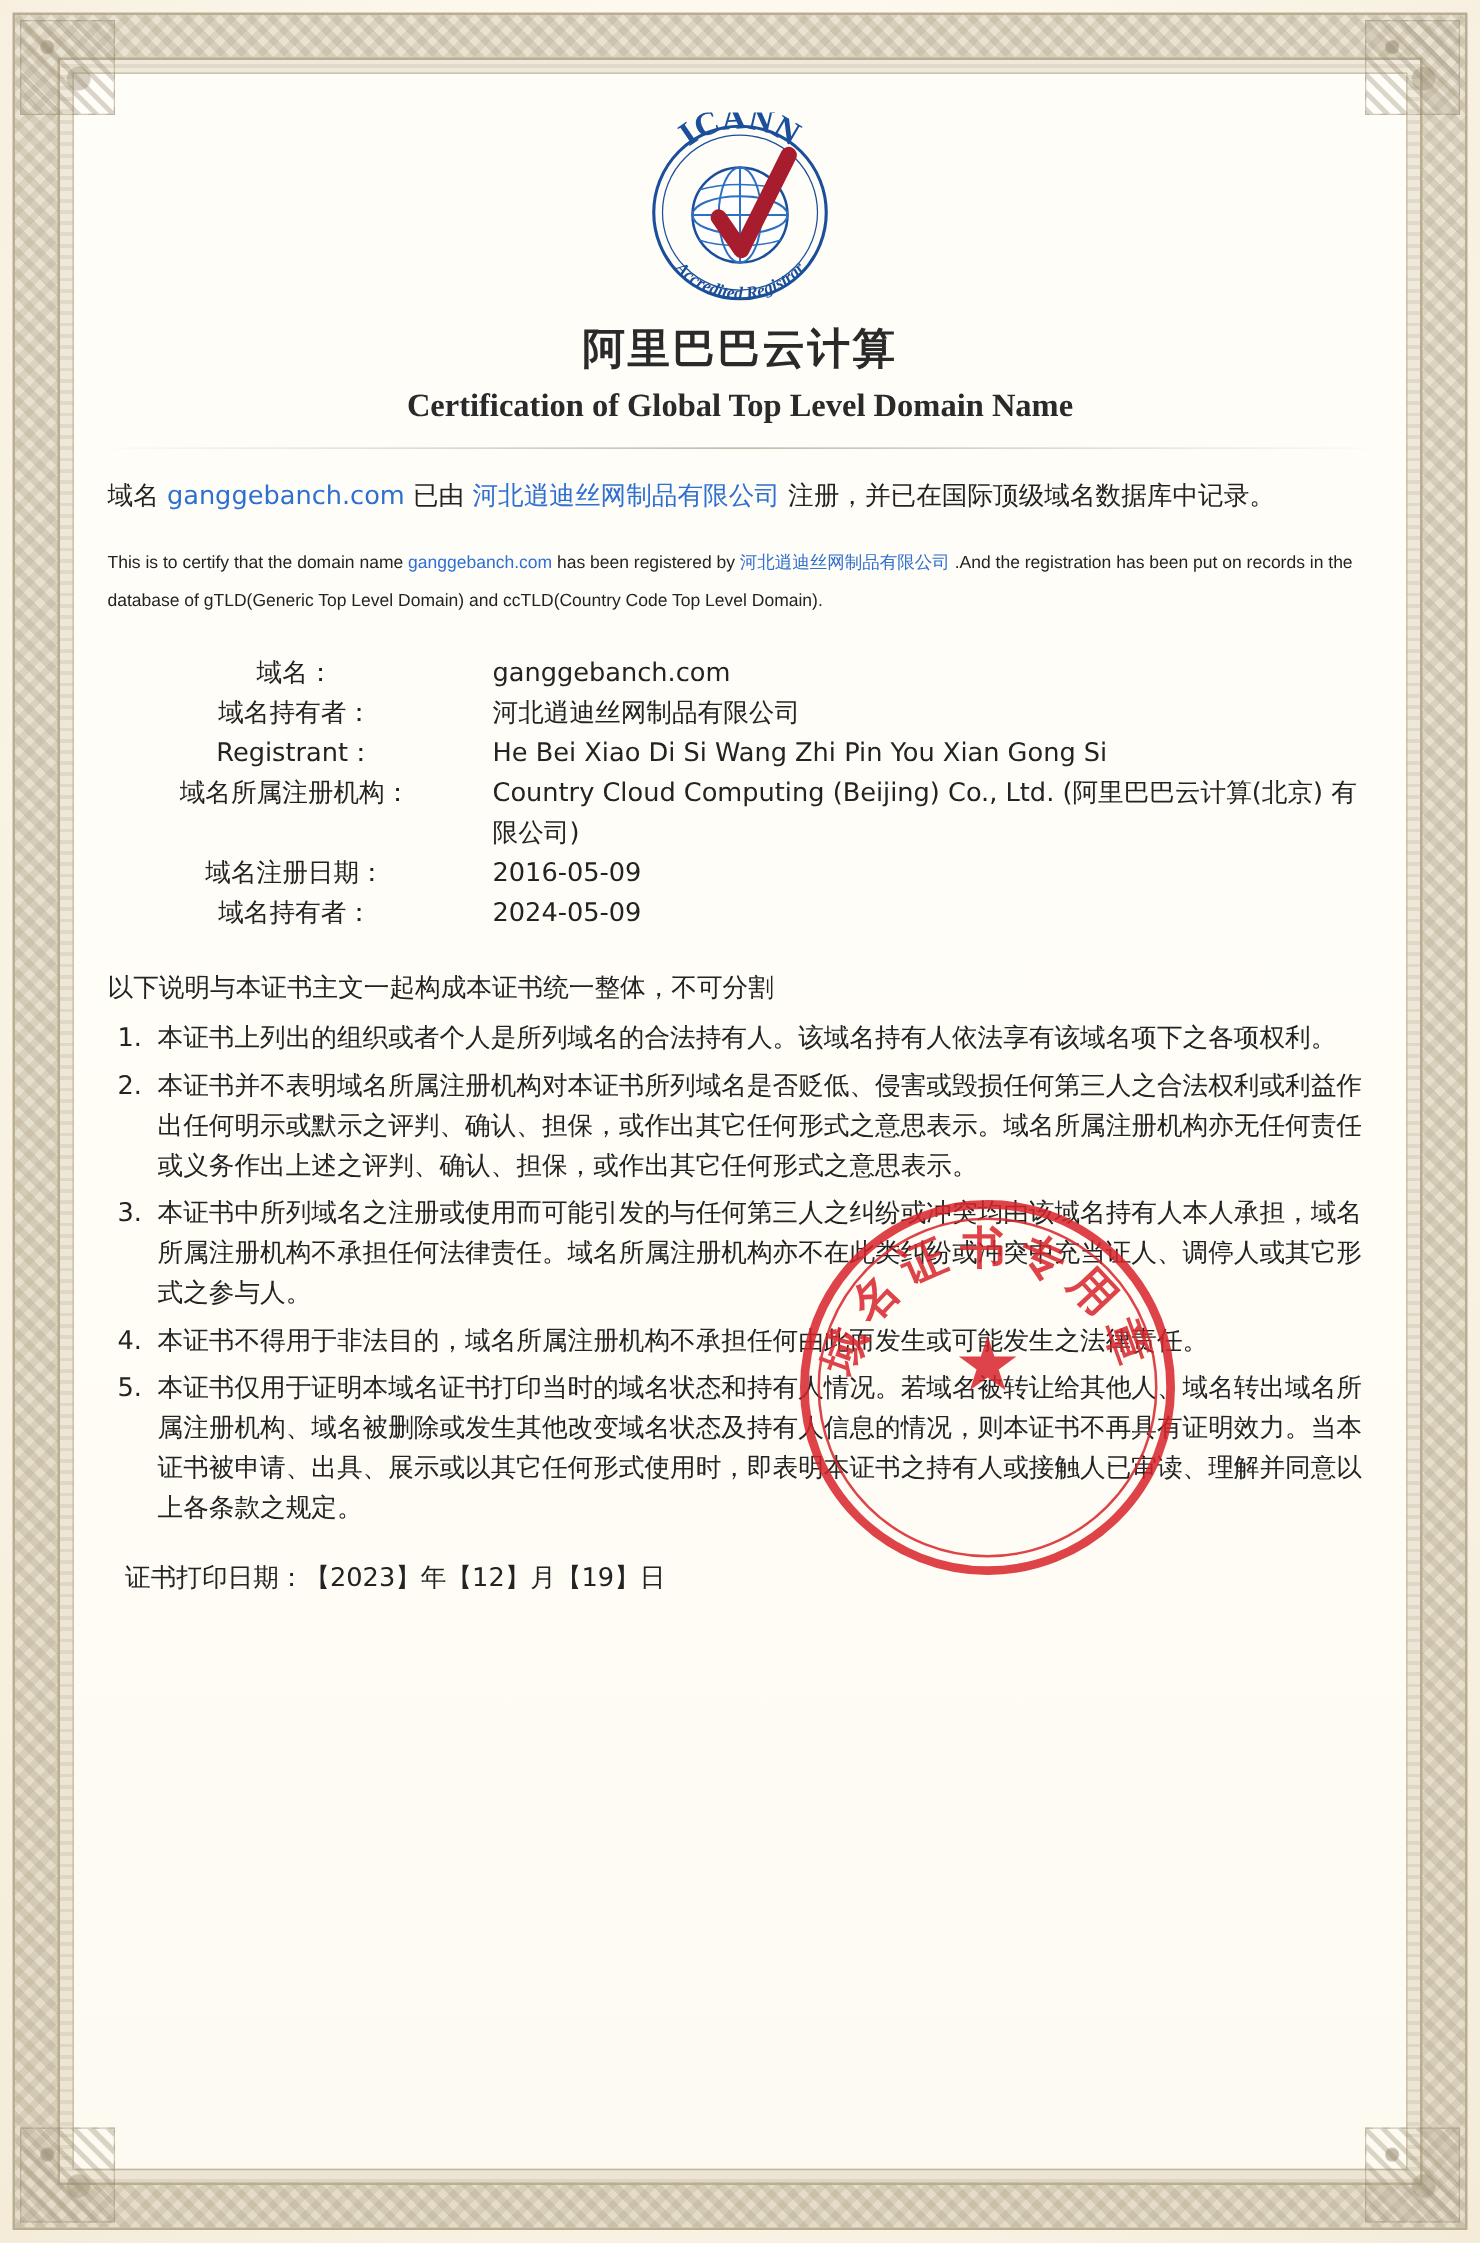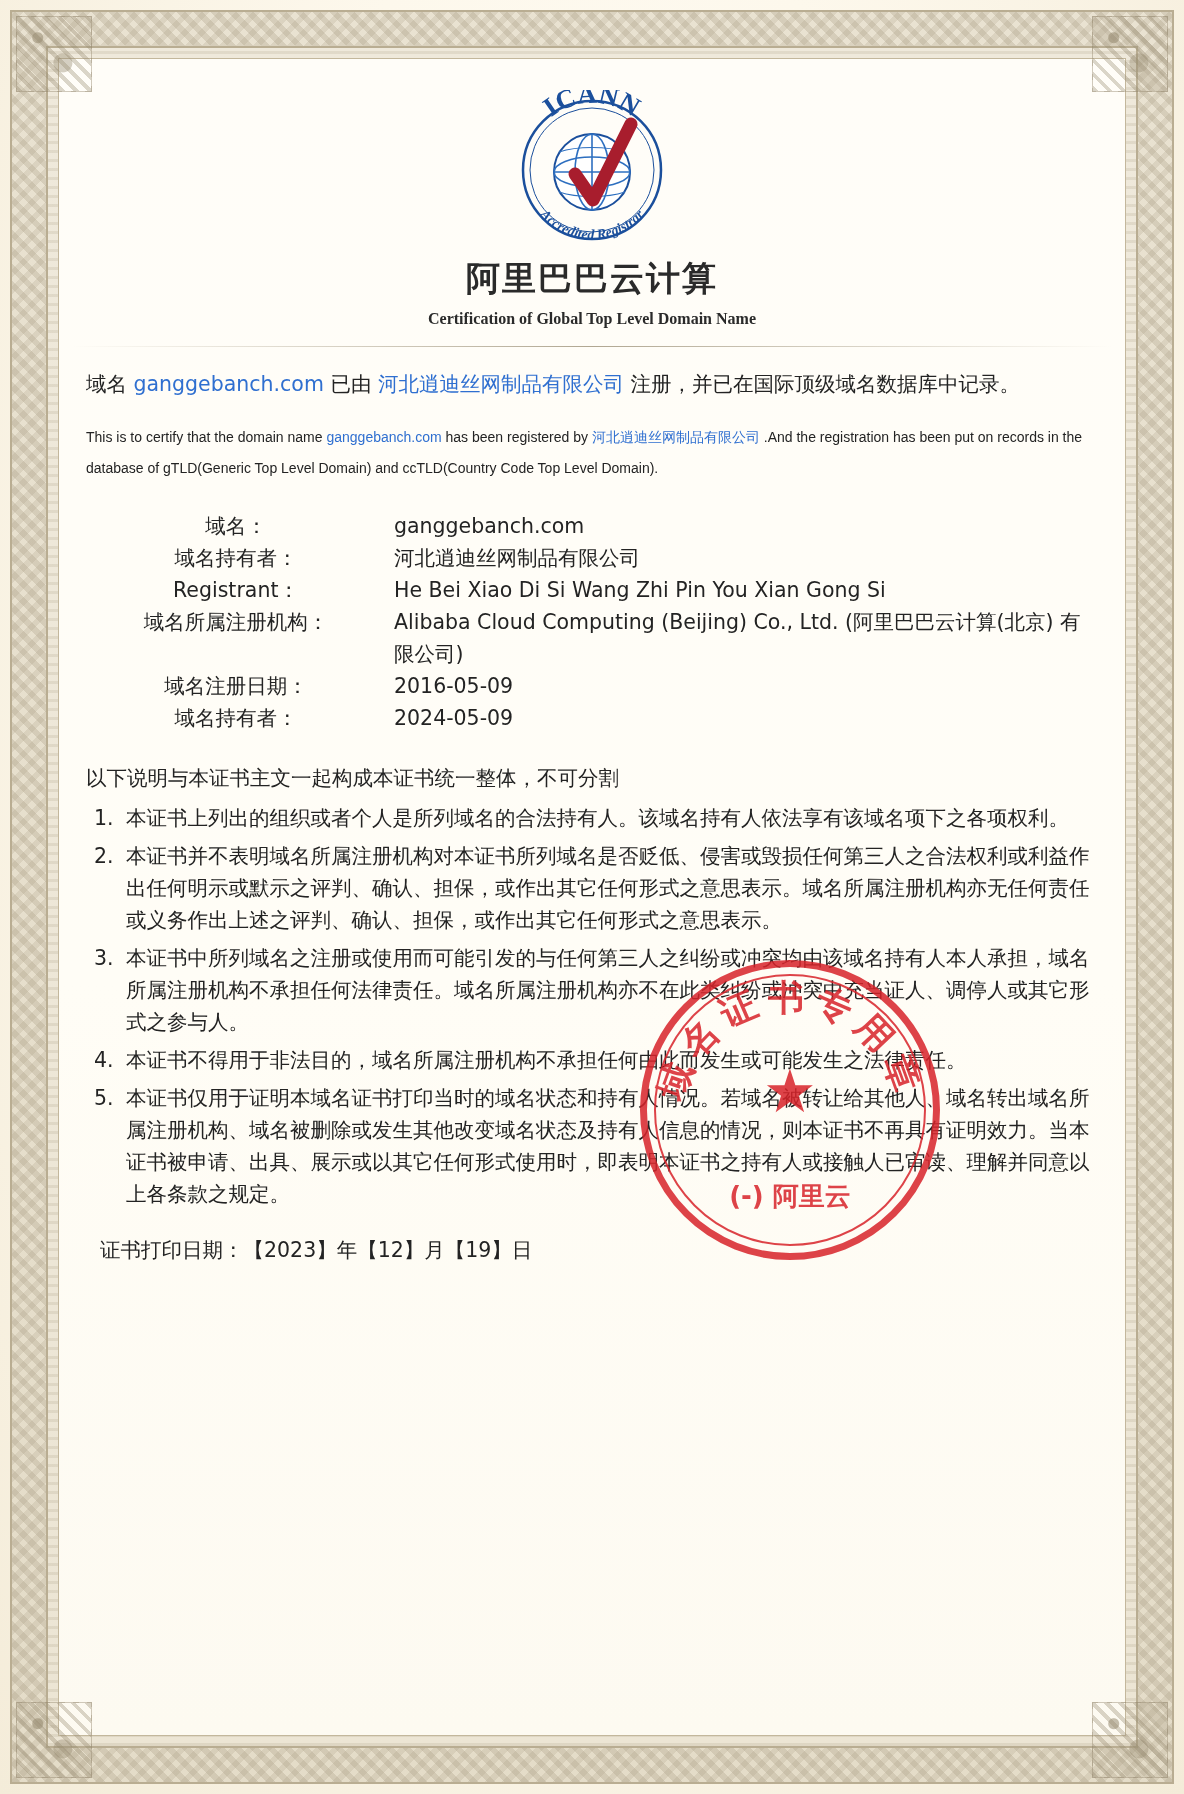--- a/index.html
+++ b/index.html
@@ -67,21 +67,21 @@
     text-align:center;
     font-size:34px;
     font-weight:bold;
     letter-spacing:2px;
     color:#2a2a2a;
     font-family:"DejaVu Sans","Liberation Sans",sans-serif;
   }
   .title-en{
     margin-top:8px;
     text-align:center;
-    font-size:16px;
+    font-size:26px;
     font-weight:bold;
     color:#2a2a2a;
     font-family:"Liberation Serif", serif;
   }
   .divider{
     margin:18px auto 0 auto;
     width:100%;height:1px;
     background:linear-gradient(90deg,rgba(180,170,145,0),rgba(150,138,112,.75),rgba(180,170,145,0));
   }
 
@@ -230,21 +230,21 @@
           <tr>
             <td class="k">域名持有者：</td>
             <td class="v">河北逍迪丝网制品有限公司</td>
           </tr>
           <tr>
             <td class="k">Registrant：</td>
             <td class="v">He Bei Xiao Di Si Wang Zhi Pin You Xian Gong Si</td>
           </tr>
           <tr>
             <td class="k">域名所属注册机构：</td>
-            <td class="v">Alibaba Cloud Computing (Beijing) Co., Ltd. (阿里巴巴云计算(北京) 有限公司)</td>
+            <td class="v">Country Cloud Computing (Beijing) Co., Ltd. (阿里巴巴云计算(北京) 有限公司)</td>
           </tr>
           <tr>
             <td class="k">域名注册日期：</td>
             <td class="v">2016-05-09</td>
           </tr>
           <tr>
             <td class="k">域名持有者：</td>
             <td class="v">2024-05-09</td>
           </tr>
         </tbody>
@@ -268,15 +268,14 @@
     <div class="ring2"></div>
     <svg viewBox="0 0 300 300" style="position:absolute;inset:0;">
       <defs>
         <path id="sealArc" d="M 42 158 A 108 108 0 0 1 258 158"></path>
       </defs>
       <text fill="#d8232a" font-size="36" font-weight="bold" font-family="DejaVu Sans, Liberation Sans, sans-serif" letter-spacing="8">
         <textPath href="#sealArc" startOffset="50%" text-anchor="middle">域名证书专用章</textPath>
       </text>
     </svg>
     <div class="seal-star">★</div>
-    <div class="seal-bottom">(-) 阿里云</div>
   </div>
 </div>
 
 </body></html>

